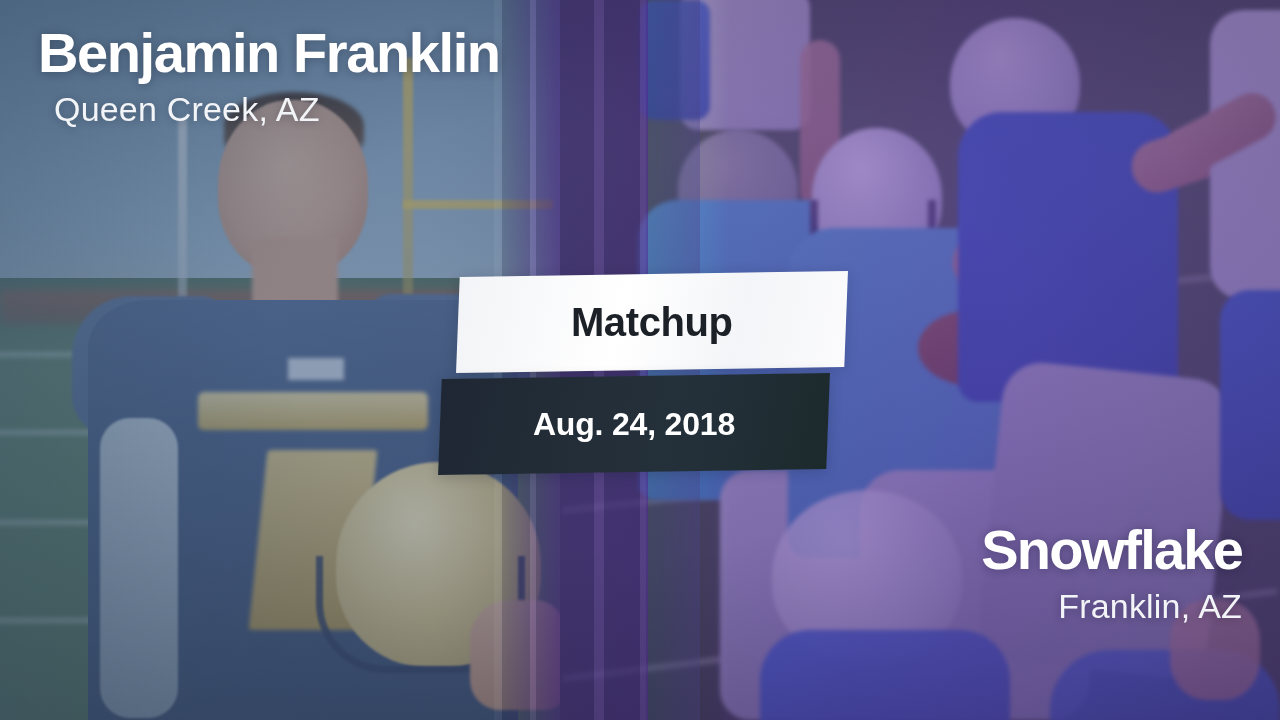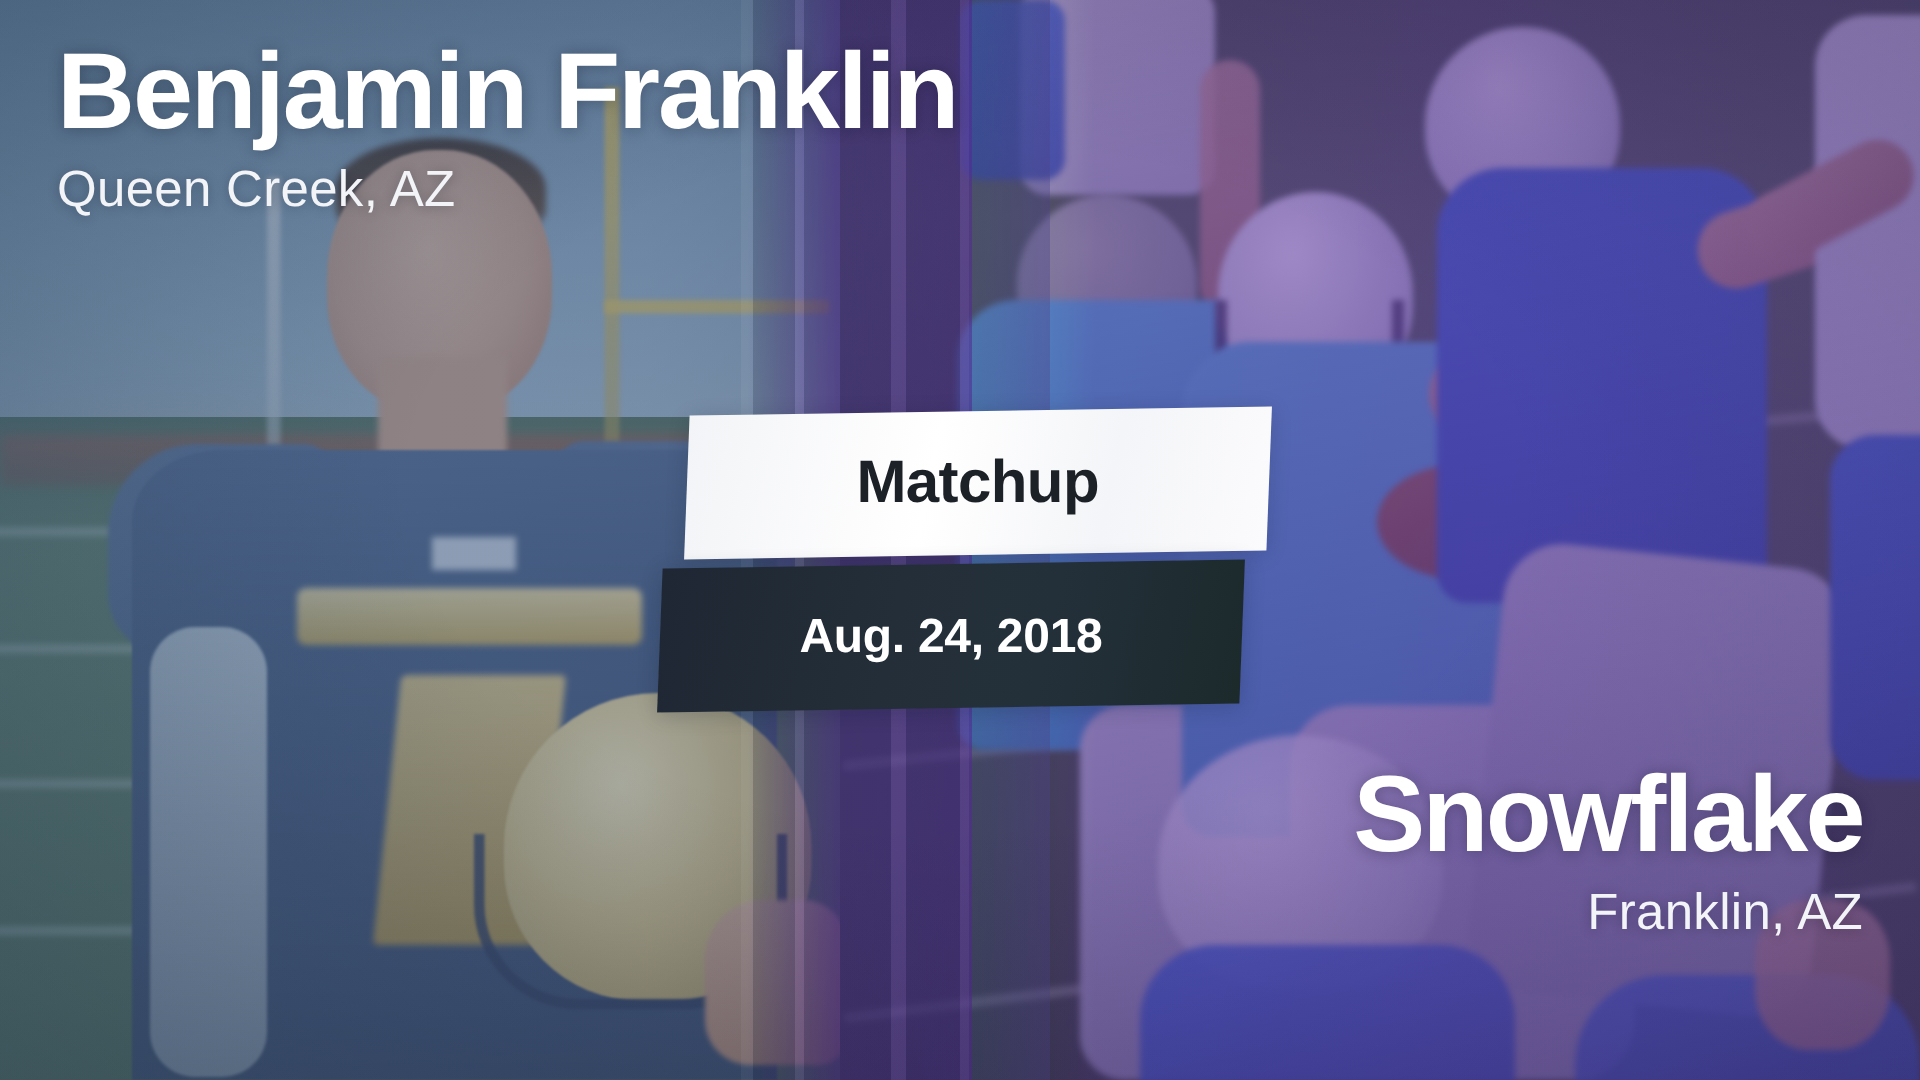--- a/index.html
+++ b/index.html
@@ -209,38 +209,38 @@
   .vignette {
     position:absolute; inset:0;
     background: radial-gradient(ellipse at 50% 45%, rgba(0,0,0,0) 40%, rgba(12,14,26,.22) 100%);
   }
 
   
   .team-home {
     position:absolute; left:38px; top:24px; width:900px;
   }
   .team-away {
-    position:absolute; right:38px; top:506px; width:900px; text-align:right;
+    position:absolute; right:38px; top:521px; width:900px; text-align:right;
   }
   .team-name {
-    font-size: 72px;
+    font-size: 56px;
     font-weight: 700;
     color: #ffffff;
     line-height: 1.04;
     letter-spacing: -1.4px;
     margin: 0;
     text-shadow: 0 1px 10px rgba(10,14,30,.30);
     white-space: nowrap;
   }
   .team-loc {
     font-size: 34px;
     font-weight: 300;
     color: #f2f4f7;
     line-height: 1.25;
-    margin: 6px 0 0 0;
+    margin: 6px 0 0 16px;
     letter-spacing: .2px;
     text-shadow: 0 1px 8px rgba(10,14,30,.28);
     white-space: nowrap;
   }
   .team-away .team-name { letter-spacing: -1.8px; }
 
   
   .panel-group {
     position:absolute;
     left: 440px;

